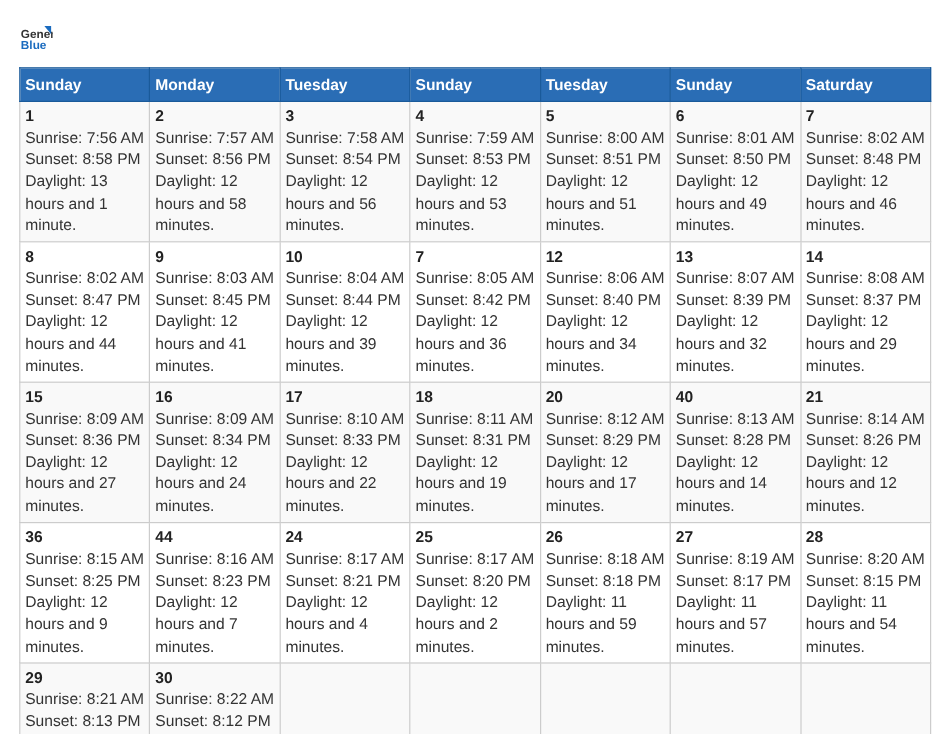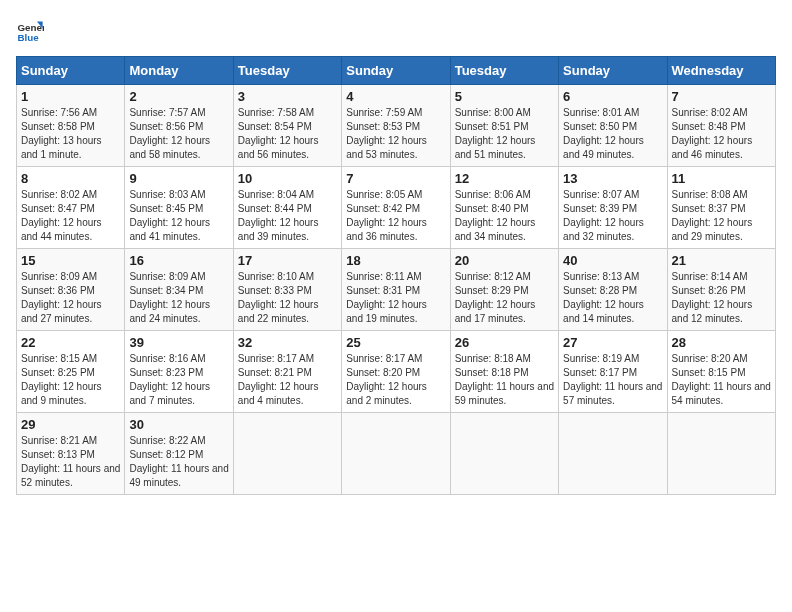--- a/index.html
+++ b/index.html
@@ -65,21 +65,21 @@
       background-color: #ffffff;
     }
     .day-number {
       font-size: 13px;
       font-weight: bold;
       color: #222;
       display: block;
       margin-bottom: 2px;
     }
     .day-info {
-      font-size: 10px;
+      font-size: 13px;
       color: #333;
       line-height: 1.4;
     }
     td.empty {
       background-color: #f0f0f0;
     }
   </style>
 </head>
 <body>
 
@@ -99,21 +99,21 @@
 
 <table>
   <thead>
     <tr id="weekday-header">
         <th>Sunday</th>
         <th>Monday</th>
         <th>Tuesday</th>
         <th>Sunday</th>
         <th>Tuesday</th>
         <th>Sunday</th>
-        <th>Wednesday</th>
+        <th>Saturday</th>
       </tr>
   </thead>
   <tbody id="calendar-body">
       <tr>
         <td>
           <span class="day-number">1</span>
           <div class="day-info">Sunrise: 7:56 AM<br>Sunset: 8:58 PM<br>Daylight: 13 hours and 1 minute.</div>
         </td>
         <td>
           <span class="day-number">2</span>
@@ -159,21 +159,21 @@
         </td>
         <td>
           <span class="day-number">12</span>
           <div class="day-info">Sunrise: 8:06 AM<br>Sunset: 8:40 PM<br>Daylight: 12 hours and 34 minutes.</div>
         </td>
         <td>
           <span class="day-number">13</span>
           <div class="day-info">Sunrise: 8:07 AM<br>Sunset: 8:39 PM<br>Daylight: 12 hours and 32 minutes.</div>
         </td>
         <td>
-          <span class="day-number">11</span>
+          <span class="day-number">14</span>
           <div class="day-info">Sunrise: 8:08 AM<br>Sunset: 8:37 PM<br>Daylight: 12 hours and 29 minutes.</div>
         </td>
       </tr>
       <tr>
         <td>
           <span class="day-number">15</span>
           <div class="day-info">Sunrise: 8:09 AM<br>Sunset: 8:36 PM<br>Daylight: 12 hours and 27 minutes.</div>
         </td>
         <td>
           <span class="day-number">16</span>
@@ -195,29 +195,29 @@
           <span class="day-number">40</span>
           <div class="day-info">Sunrise: 8:13 AM<br>Sunset: 8:28 PM<br>Daylight: 12 hours and 14 minutes.</div>
         </td>
         <td>
           <span class="day-number">21</span>
           <div class="day-info">Sunrise: 8:14 AM<br>Sunset: 8:26 PM<br>Daylight: 12 hours and 12 minutes.</div>
         </td>
       </tr>
       <tr>
         <td>
-          <span class="day-number">22</span>
+          <span class="day-number">36</span>
           <div class="day-info">Sunrise: 8:15 AM<br>Sunset: 8:25 PM<br>Daylight: 12 hours and 9 minutes.</div>
         </td>
         <td>
-          <span class="day-number">39</span>
+          <span class="day-number">44</span>
           <div class="day-info">Sunrise: 8:16 AM<br>Sunset: 8:23 PM<br>Daylight: 12 hours and 7 minutes.</div>
         </td>
         <td>
-          <span class="day-number">32</span>
+          <span class="day-number">24</span>
           <div class="day-info">Sunrise: 8:17 AM<br>Sunset: 8:21 PM<br>Daylight: 12 hours and 4 minutes.</div>
         </td>
         <td>
           <span class="day-number">25</span>
           <div class="day-info">Sunrise: 8:17 AM<br>Sunset: 8:20 PM<br>Daylight: 12 hours and 2 minutes.</div>
         </td>
         <td>
           <span class="day-number">26</span>
           <div class="day-info">Sunrise: 8:18 AM<br>Sunset: 8:18 PM<br>Daylight: 11 hours and 59 minutes.</div>
         </td>

